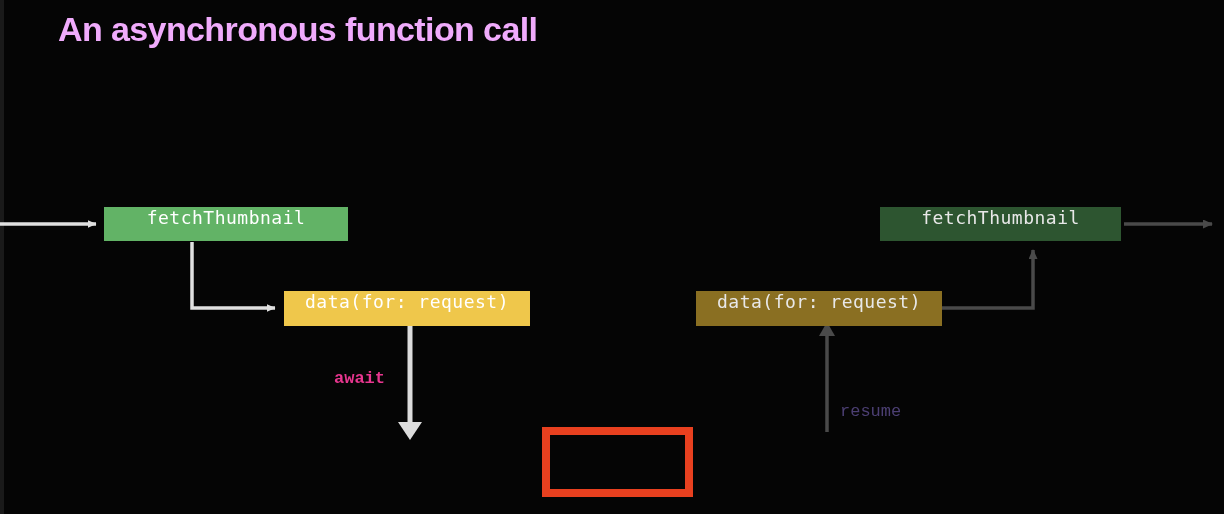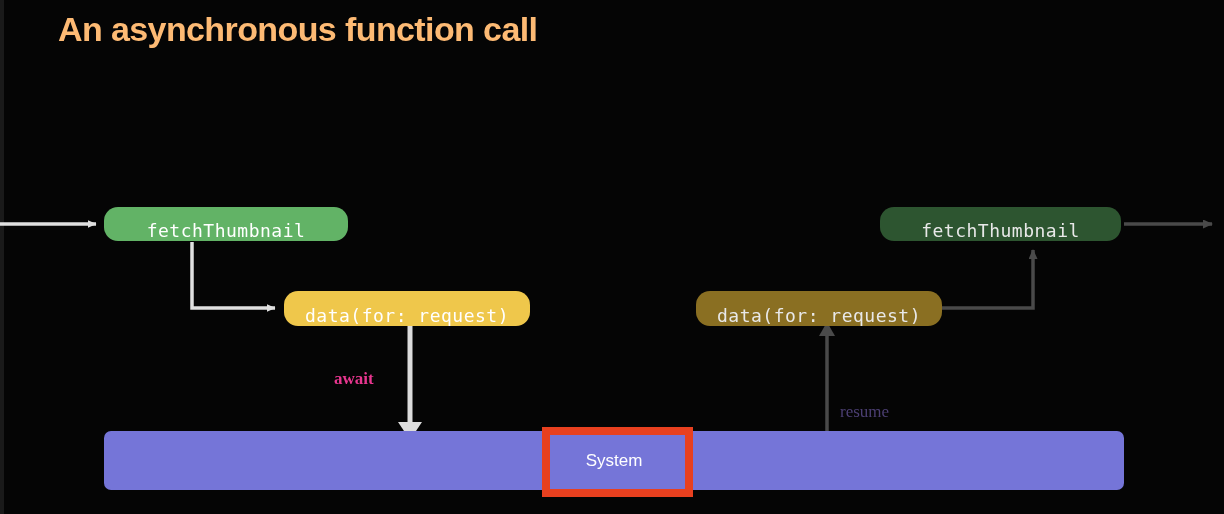--- a/index.html
+++ b/index.html
@@ -23,29 +23,29 @@
     background: #1a1a1a;
   }
   .title {
     position: absolute;
     left: 58px;
     top: 10px;
     font-family: "Liberation Sans", sans-serif;
     font-weight: bold;
     font-size: 34px;
     letter-spacing: -0.6px;
-    color: #fdba74;
+    color: #f0abfc;
     white-space: nowrap;
   }
   .node {
     position: absolute;
     box-sizing: border-box;
-    border-radius: 14px;
+    border-radius: 0;
     display: flex;
-    align-items: flex-end;
+    align-items: flex-start;
     justify-content: center;
     font-family: "DejaVu Sans Mono", monospace;
     font-size: 18px;
     letter-spacing: 0.5px;
     color: #ffffff;
     white-space: nowrap;
   }
   .node.dim {
     color: #e8e8e8;
   }
@@ -60,21 +60,21 @@
   .bar-label {
     font-family: "Liberation Sans", sans-serif;
     font-size: 17px;
     color: #ffffff;
     position: absolute;
     left: 0; right: 0;
     text-align: center;
   }
   .edge-label {
     position: absolute;
-    font-family: Liberation Serif, serif;
+    font-family: Liberation Mono, monospace;
     font-size: 17px;
     font-weight: bold;
     white-space: nowrap;
   }
   .edge-label.dim {
     font-weight: normal;
     margin-top: 32px;
   }
   svg.arrows {
     position: absolute;
@@ -148,23 +148,20 @@
   </div>
 
   <div class="node dim" style="left:696px; top:291px; width:246px; height:35px; background:#8a6f22;">
     <span>data(for: request)</span>
   </div>
 
   <div class="node dim" style="left:880px; top:207px; width:241px; height:34px; background:#2d5530;">
     <span>fetchThumbnail</span>
   </div>
 
-  <div class="bar" style="left:104px; top:431px; width:1020px; height:59px; background:#7575d8;">
-    <span class="bar-label">System</span>
-  </div>
 
   <div class="edge-label" style="left:334px; top:369px; color:#e8368f;">await</div>
 
   <div class="edge-label dim" style="left:840px; top:370px; color:#4c3f73;">resume</div>
 
   <div class="highlight-box" style="left:542px; top:427px; width:151px; height:70px; border:8px solid #e8401f;"></div>
 
 </div>
 
 </body></html>

